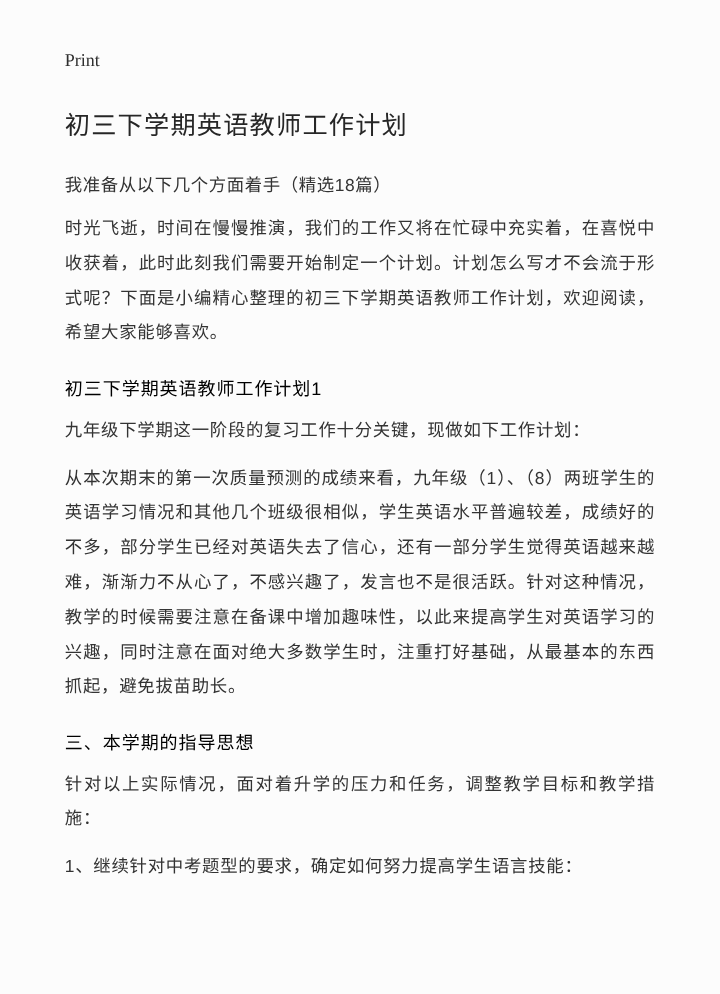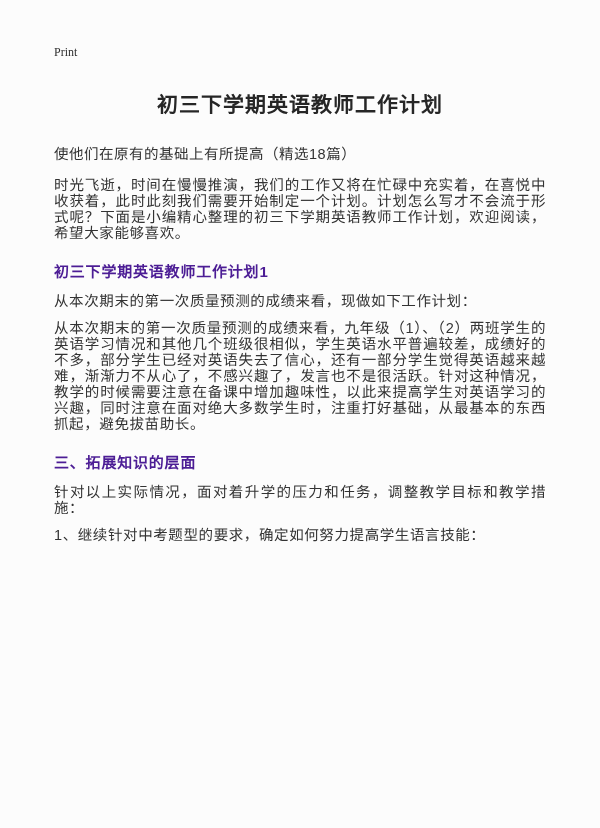--- a/index.html
+++ b/index.html
@@ -10,82 +10,81 @@
   }
   .page {
     width: 600px;
     min-height: 828px;
     background: #fcfcfc;
     color: #333333;
     padding: 42px 54px 60px 54px;
   }
   .print-link {
     font-family: "Liberation Serif", "DejaVu Serif", serif;
-    font-size: 12px;
+    font-size: 15px;
     color: #2f2f2f;
     display: inline-block;
     margin-bottom: 4px;
     text-decoration: none;
     cursor: pointer;
   }
   .doc-title {
     font-size: 21px;
-    font-weight: bold;
+    font-weight: normal;
     color: #262626;
-    text-align: center;
     letter-spacing: 1px;
     margin-top: 24px;
     margin-bottom: 24px;
   }
   .doc-subtitle {
     font-size: 14.5px;
     color: #333333;
     margin-bottom: 14px;
     letter-spacing: 0.5px;
   }
   p.body-text {
     font-size: 14.5px;
-    line-height: 16px;
+    line-height: 29px;
     letter-spacing: 0.6px;
     text-align: justify;
     color: #333333;
     margin-bottom: 11px;
   }
   h2.sec-heading {
     font-size: 15px;
-    font-weight: bold;
-    color: #4c1d95;
+    font-weight: normal;
+    color: #000000;
     letter-spacing: 0.8px;
     margin-top: 19px;
     margin-bottom: 12px;
   }
 </style>
 </head>
 <body>
 
 <div class="page">
 
   <a class="print-link">Print</a>
 
   <h1 class="doc-title">初三下学期英语教师工作计划</h1>
 
-  <div class="doc-subtitle">使他们在原有的基础上有所提高（精选18篇）</div>
+  <div class="doc-subtitle">我准备从以下几个方面着手（精选18篇）</div>
 
   <p class="body-text">时光飞逝，时间在慢慢推演，我们的工作又将在忙碌中充实着，在喜悦中收获着，此时此刻我们需要开始制定一个计划。计划怎么写才不会流于形式呢？下面是小编精心整理的初三下学期英语教师工作计划，欢迎阅读，希望大家能够喜欢。</p>
 
   <h2 class="sec-heading">初三下学期英语教师工作计划1</h2>
 
-  <p class="body-text">从本次期末的第一次质量预测的成绩来看，现做如下工作计划：</p>
+  <p class="body-text">九年级下学期这一阶段的复习工作十分关键，现做如下工作计划：</p>
 
 
 
 
-  <p class="body-text">从本次期末的第一次质量预测的成绩来看，九年级（1）、（2）两班学生的英语学习情况和其他几个班级很相似，学生英语水平普遍较差，成绩好的不多，部分学生已经对英语失去了信心，还有一部分学生觉得英语越来越难，渐渐力不从心了，不感兴趣了，发言也不是很活跃。针对这种情况，教学的时候需要注意在备课中增加趣味性，以此来提高学生对英语学习的兴趣，同时注意在面对绝大多数学生时，注重打好基础，从最基本的东西抓起，避免拔苗助长。</p>
+  <p class="body-text">从本次期末的第一次质量预测的成绩来看，九年级（1）、（8）两班学生的英语学习情况和其他几个班级很相似，学生英语水平普遍较差，成绩好的不多，部分学生已经对英语失去了信心，还有一部分学生觉得英语越来越难，渐渐力不从心了，不感兴趣了，发言也不是很活跃。针对这种情况，教学的时候需要注意在备课中增加趣味性，以此来提高学生对英语学习的兴趣，同时注意在面对绝大多数学生时，注重打好基础，从最基本的东西抓起，避免拔苗助长。</p>
 
-  <h2 class="sec-heading">三、拓展知识的层面</h2>
+  <h2 class="sec-heading">三、本学期的指导思想</h2>
 
   <p class="body-text">针对以上实际情况，面对着升学的压力和任务，调整教学目标和教学措施：</p>
 
   <p class="body-text">1、继续针对中考题型的要求，确定如何努力提高学生语言技能：</p>
 
   
 
   
 
 </div>

